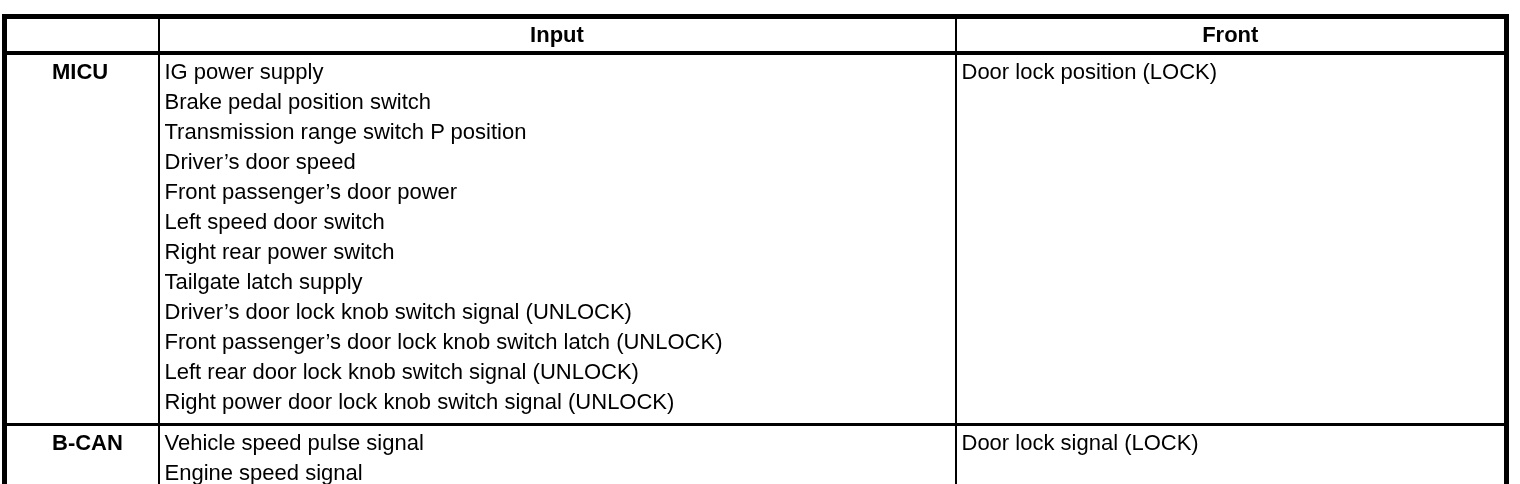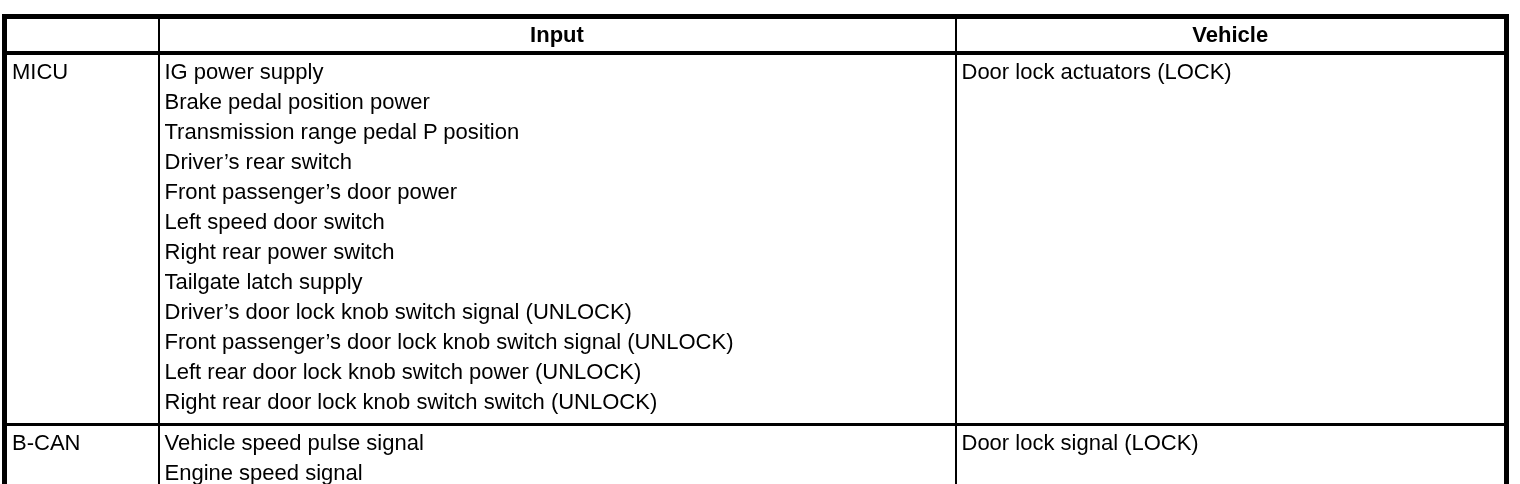--- a/index.html
+++ b/index.html
@@ -45,62 +45,62 @@
     vertical-align: middle;
     font-weight: bold;
     border-bottom: 4px solid #000000;
     padding: 0 4px;
   }
   .row-micu td { height: 364px; }
   .row-bcan td { border-top: 3px solid #000000; }
 
   .signal-list { margin: 0; padding: 0; list-style: none; }
   .signal-list li { margin: 0; padding: 0; }
-  .source-label { font-weight: normal; }
+  .source-label { font-weight: bold; margin-left: 40px; }
 </style>
 </head>
 <body>
 
 <table class="io-table">
   <colgroup>
     <col class="c-source">
     <col class="c-input">
     <col class="c-output">
   </colgroup>
   <thead>
     <tr>
       <th></th>
       <th>Input</th>
-      <th>Vehicle</th>
+      <th>Front</th>
     </tr>
   </thead>
   <tbody>
     <tr class="row-micu">
       <td>
         <span class="source-label">MICU</span>
       </td>
       <td>
         <ul class="signal-list">
           <li>IG power supply</li>
-          <li>Brake pedal position power</li>
-          <li>Transmission range pedal P position</li>
-          <li>Driver’s rear switch</li>
+          <li>Brake pedal position switch</li>
+          <li>Transmission range switch P position</li>
+          <li>Driver’s door speed</li>
           <li>Front passenger’s door power</li>
           <li>Left speed door switch</li>
           <li>Right rear power switch</li>
           <li>Tailgate latch supply</li>
           <li>Driver’s door lock knob switch signal (UNLOCK)</li>
-          <li>Front passenger’s door lock knob switch signal (UNLOCK)</li>
-          <li>Left rear door lock knob switch power (UNLOCK)</li>
-          <li>Right rear door lock knob switch switch (UNLOCK)</li>
+          <li>Front passenger’s door lock knob switch latch (UNLOCK)</li>
+          <li>Left rear door lock knob switch signal (UNLOCK)</li>
+          <li>Right power door lock knob switch signal (UNLOCK)</li>
         </ul>
       </td>
       <td>
         <ul class="signal-list">
-          <li>Door lock actuators (LOCK)</li>
+          <li>Door lock position (LOCK)</li>
         </ul>
       </td>
     </tr>
     <tr class="row-bcan">
       <td>
         <span class="source-label">B-CAN</span>
       </td>
       <td>
         <ul class="signal-list">
           <li>Vehicle speed pulse signal</li>

